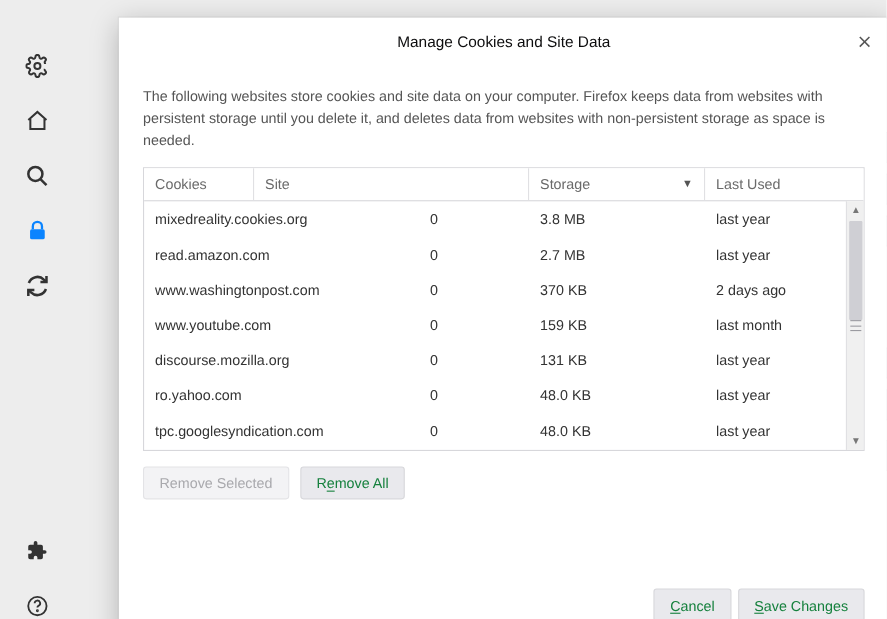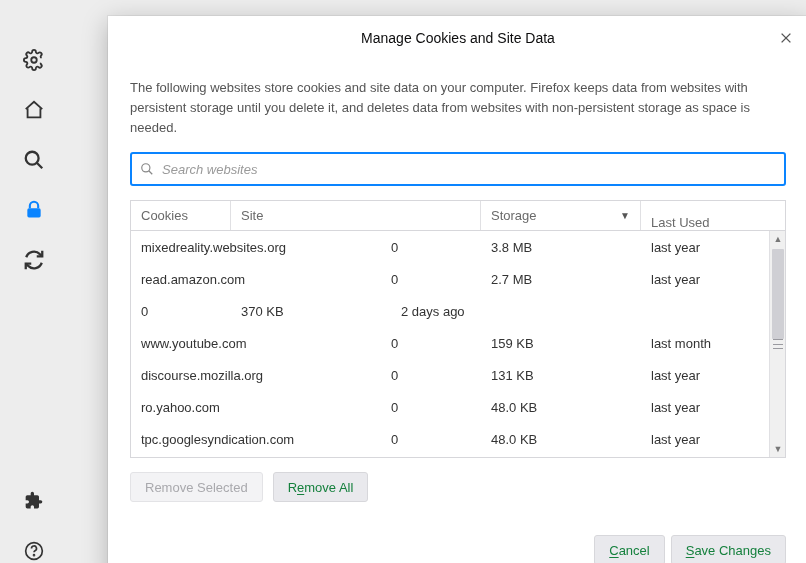--- a/index.html
+++ b/index.html
@@ -31,21 +31,21 @@
   .blurb { color:#555; line-height:1.55; font-size:13px; margin-bottom:14px; }
 
   .search-wrap { position:relative; margin-bottom:14px; }
   .search-wrap svg { position:absolute; left:10px; top:50%; transform:translateY(-50%); width:14px; height:14px; color:#888; pointer-events:none; }
   .search-input { width:100%; height:34px; border:2px solid #0a84ff; border-radius:3px; padding:0 12px 0 30px; font-size:13px; font-style:italic; color:#888; outline:none; }
   .search-input::placeholder { color:#9a9a9a; font-style:italic; }
 
   .grid { border:1px solid #d7d7db; display:flex; flex-direction:column; height:258px; }
   .ghead { display:flex; background:#fff; border-bottom:1px solid #d7d7db; height:30px; }
   .gh { display:flex; align-items:center; padding:0 10px; color:#6a6a6a; font-size:13px; border-right:1px solid #e0e0e3; position:relative; cursor:pointer; }
-  .gh:last-child { border-right:none;align-items:flex-end; }
+  .gh:last-child { border-right:none; }
   .gh.site    { width:250px; }
   .gh.cookies { width:100px; }
   .gh.storage { width:160px; }
   .gh.last    { flex:1; }
   .gh .sort { position:absolute; right:10px; font-size:10px; color:#555; }
 
   .gbody-wrap { flex:1; display:flex; min-height:0; }
   .gbody { flex:1; overflow:hidden; }
   .row { display:flex; align-items:center; height:32px; font-size:13px; color:#333; }
   .cell { padding:0 10px; overflow:hidden; text-overflow:ellipsis; white-space:nowrap; }
@@ -133,59 +133,53 @@
       <svg viewBox="0 0 16 16" width="14" height="14" stroke="currentColor" stroke-width="1.6">
           <line x1="3" y1="3" x2="13" y2="13"></line>
           <line x1="13" y1="3" x2="3" y2="13"></line>
         </svg>
     </button>
   </div>
 
   <div class="dlg-body">
     <p class="blurb">The following websites store cookies and site data on your computer. Firefox keeps data from websites with persistent storage until you delete it, and deletes data from websites with non-persistent storage as space is needed.</p>
 
-    <div class="search-wrap">
-      <svg viewBox="0 0 24 24" fill="none" stroke="currentColor" stroke-width="2">
-          <circle cx="10" cy="10" r="7"></circle>
-          <line x1="21" y1="21" x2="15" y2="15"></line>
-        </svg>
-      <input class="search-input" type="text" placeholder="Search websites" style="">
-    </div>
 
     <div class="grid">
       <div class="ghead">
         <div class="gh cookies">
             <span>Cookies</span>
           </div>
         <div class="gh site">
             <span>Site</span>
           </div>
         <div class="gh storage">
           <span>Storage</span>
           <span class="sort">▼</span>
         </div>
         <div class="gh last">
             <span>Last Used</span>
           </div>
       </div>
       <div class="gbody-wrap">
         <div class="gbody" id="gbody">
             <div class="row">
-              <div class="cell site">mixedreality.websites.org</div>
+              <div class="cell site">mixedreality.cookies.org</div>
               <div class="cell cookies">0</div>
               <div class="cell storage">3.8 MB</div>
               <div class="cell last">last year</div>
             </div>
             <div class="row">
               <div class="cell site">read.amazon.com</div>
               <div class="cell cookies">0</div>
               <div class="cell storage">2.7 MB</div>
               <div class="cell last">last year</div>
             </div>
             <div class="row">
+              <div class="cell site">www.washingtonpost.com</div>
               <div class="cell cookies">0</div>
               <div class="cell storage">370 KB</div>
               <div class="cell last">2 days ago</div>
             </div>
             <div class="row">
               <div class="cell site">www.youtube.com</div>
               <div class="cell cookies">0</div>
               <div class="cell storage">159 KB</div>
               <div class="cell last">last month</div>
             </div>

